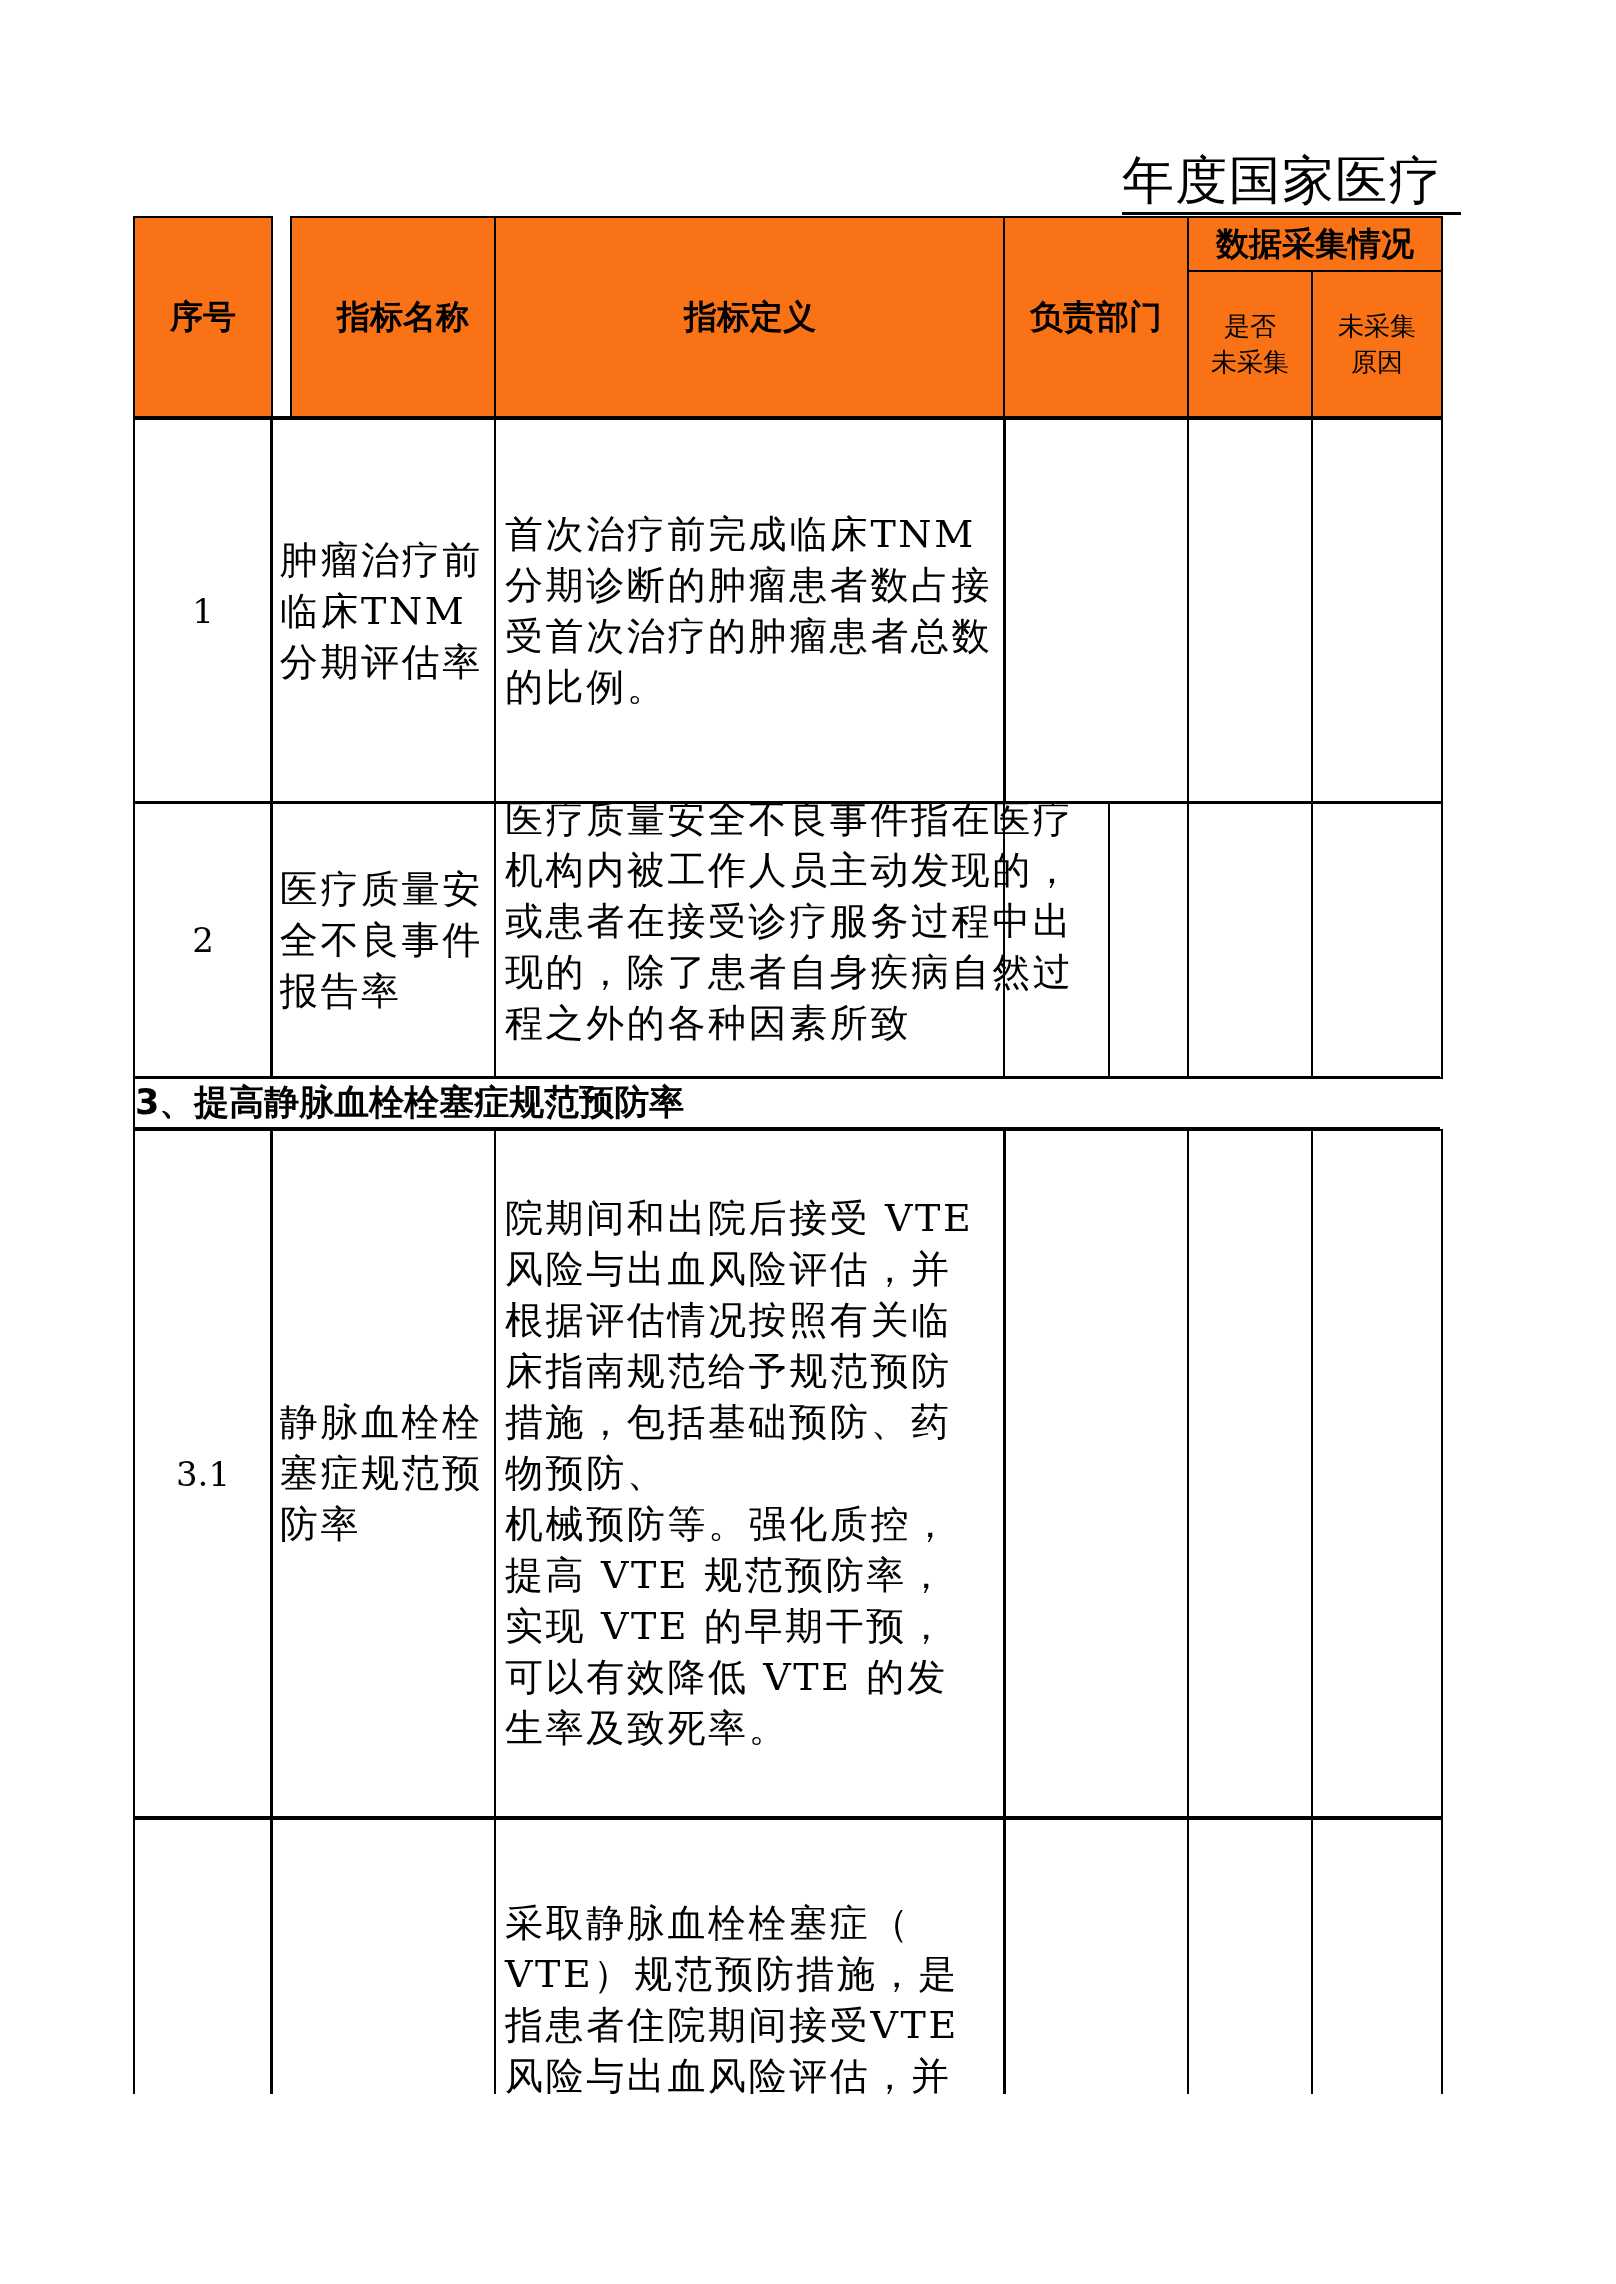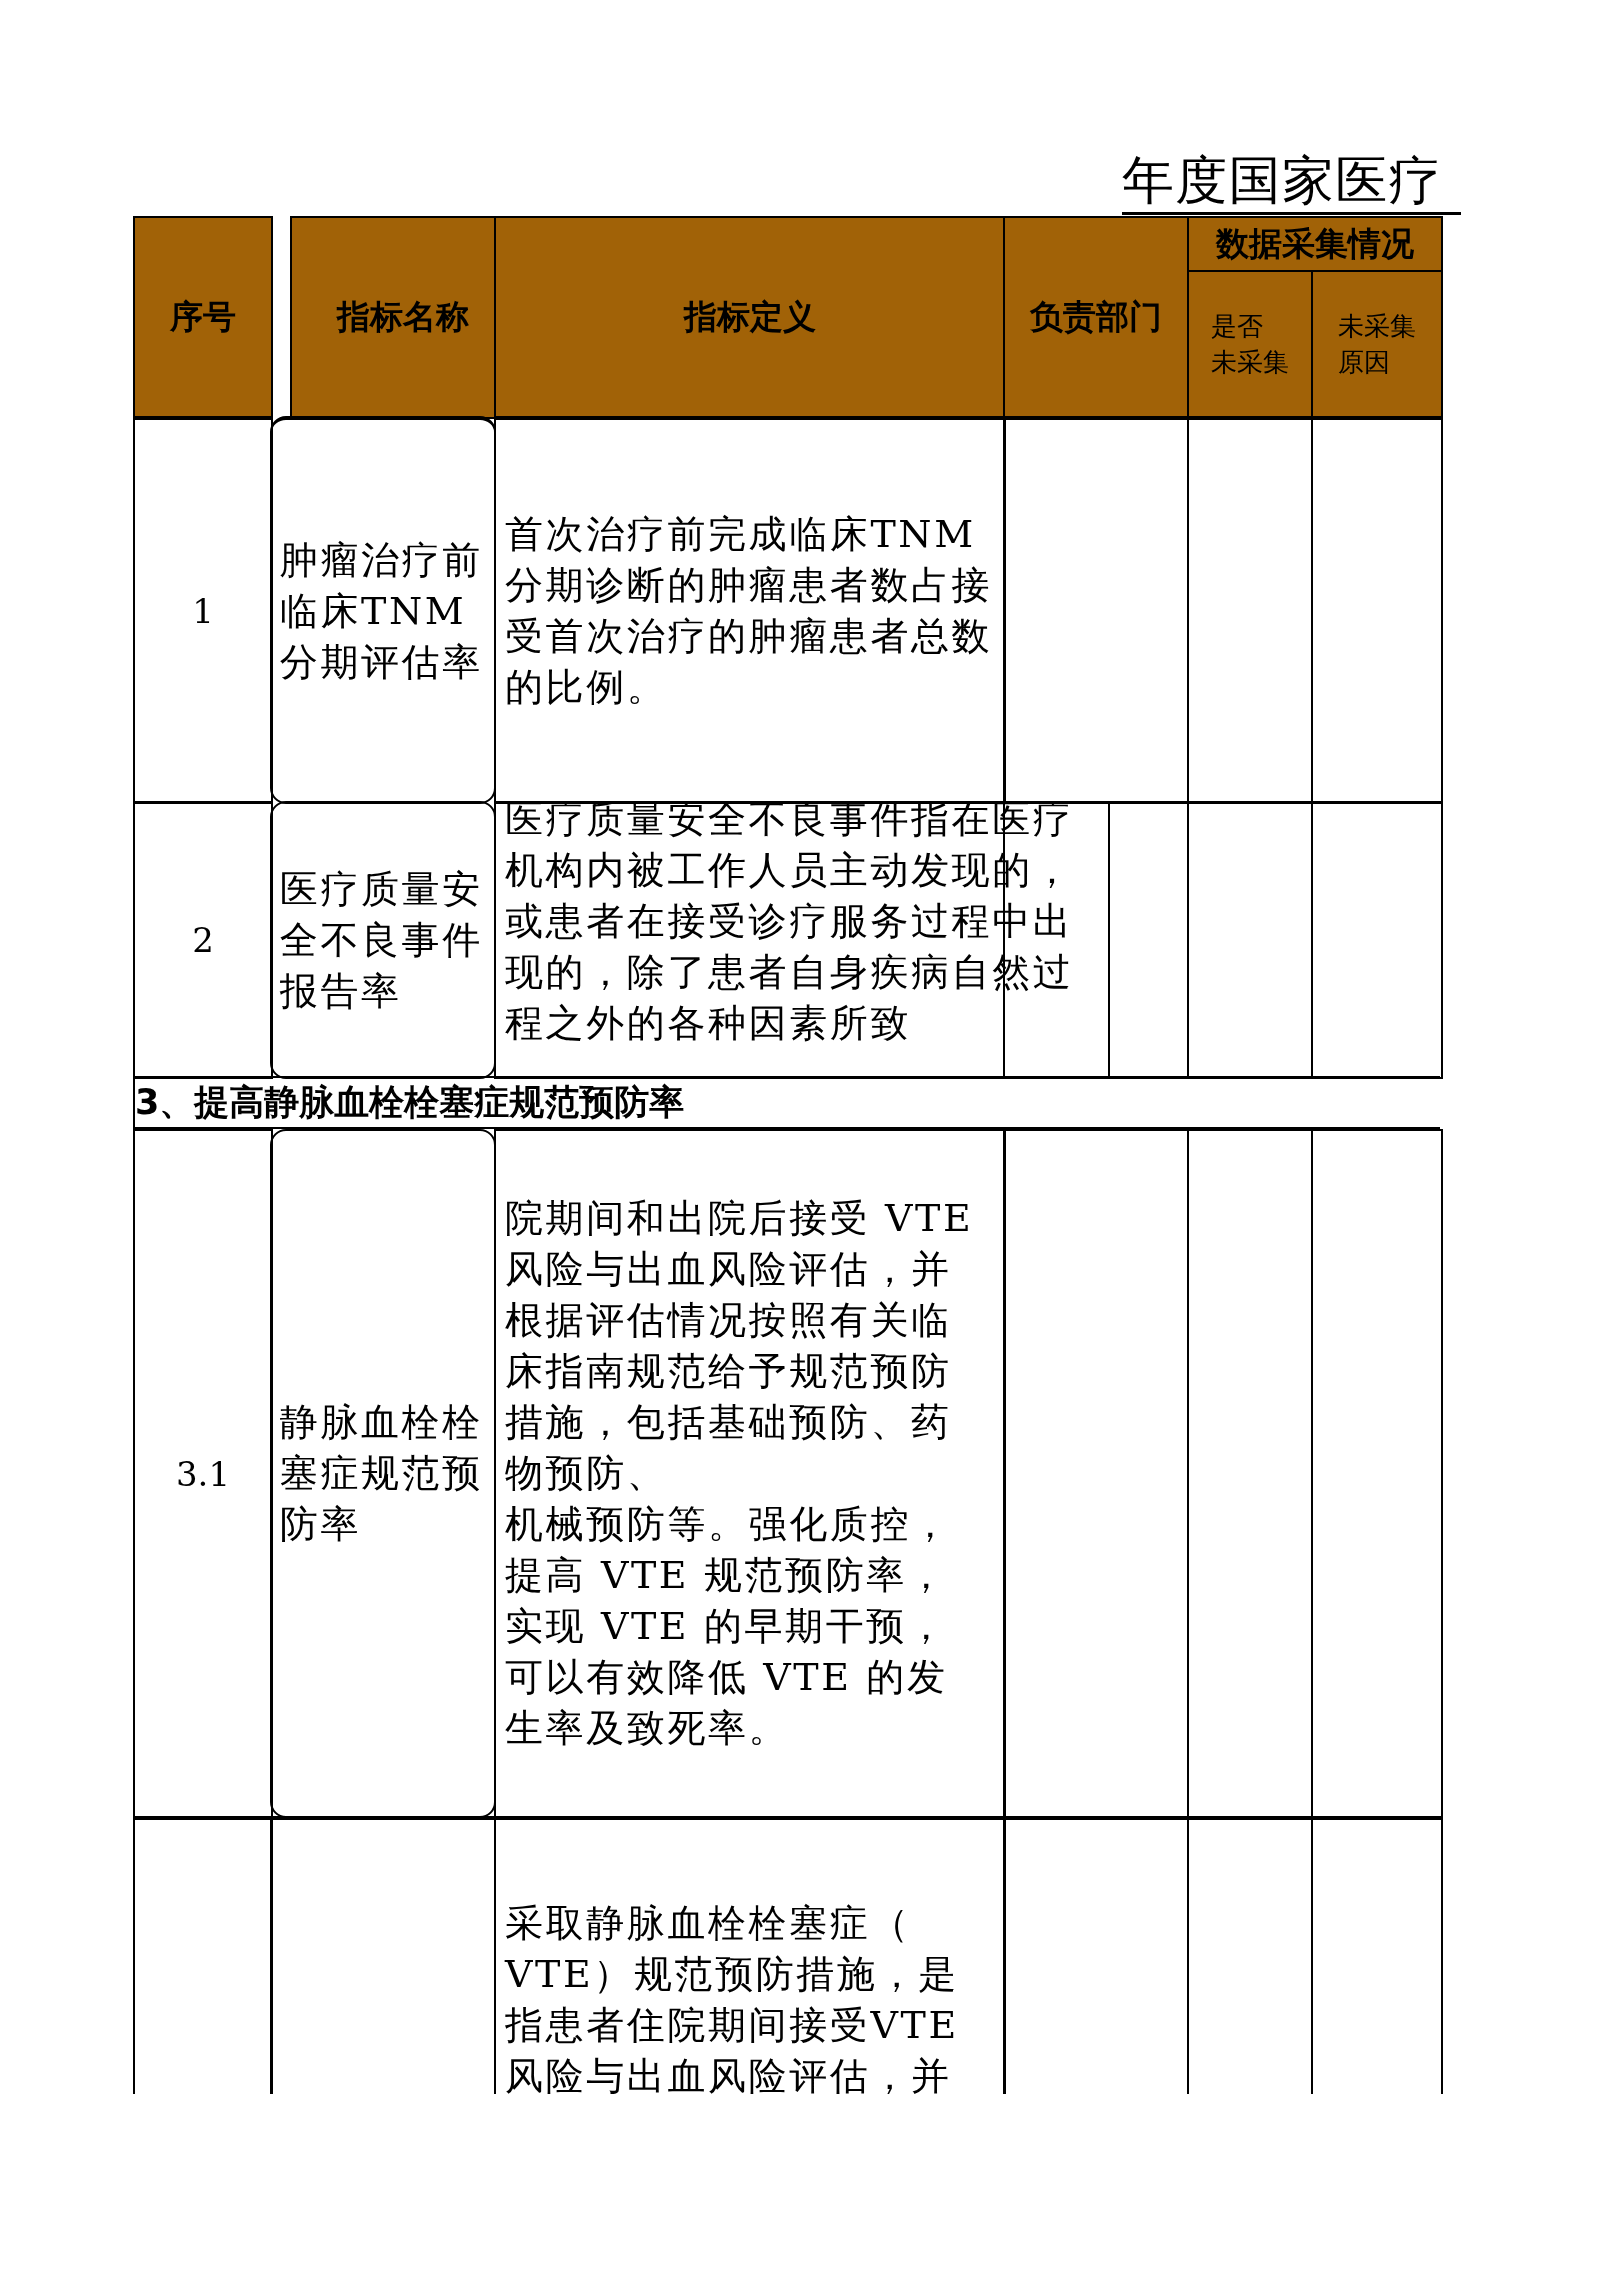--- a/index.html
+++ b/index.html
@@ -2,26 +2,26 @@
 <html style="font-size:10.4px"><head>
 <meta charset="utf-8">
 <style>
   html, body { margin:0; padding:0; background:#ffffff; }
   body { width:1616px; height:2284px; position:relative; overflow:hidden;
          font-family:"DejaVu Serif","Liberation Serif",serif; color:#000; }
   .title { position:absolute; left:1122px; top:149px; width:339px; height:63px;
            font-family:"DejaVu Sans","Liberation Sans",sans-serif; font-size:52px; line-height:63px;
            white-space:nowrap; overflow:hidden; border-bottom:3.9px solid #000; letter-spacing:1.3px; }
   .cell { position:absolute; box-sizing:border-box; border:2.6px solid #000; overflow:hidden; }
-  .hdr { background:#a16207; font-family:"DejaVu Sans","Liberation Sans",sans-serif; font-weight:bold;
-         display:flex; align-items:center; justify-content:center; }
+  .hdr { background:#f97316; font-family:"DejaVu Sans","Liberation Sans",sans-serif; font-weight:bold;
+         display:flex; align-items:center; justify-content:center; text-align:center; }
   .hdr-big { font-size:33px; }
   .hdr-small { font-size:26px; line-height:36px; font-weight:normal; font-family:"DejaVu Serif","Liberation Serif",serif; }
   .num { display:flex; align-items:center; justify-content:center; font-size:34px; }
-  .name { font-size:38px; line-height:51px; padding:0 5.2px 0 7.8px; display:flex; align-items:center; letter-spacing:2.6px;border-radius:16px; }
+  .name { font-size:38px; line-height:51px; padding:0 5.2px 0 7.8px; display:flex; align-items:center; letter-spacing:2.6px; }
   .def  { font-size:38px; line-height:51px; padding:0 6.5px 0 9px; letter-spacing:2.6px; word-break:break-all; }
   .section { position:absolute; left:133px; top:1076px; width:1307px; height:53px; box-sizing:border-box;
              border:2.6px solid #000; border-right:none;
              font-family:"DejaVu Sans","Liberation Sans",sans-serif; font-weight:bold; font-size:35px;
              line-height:48px; white-space:nowrap; }
   .thick-top { border-top-width:4.6px; }
 </style>
 </head>
 <body>
 

